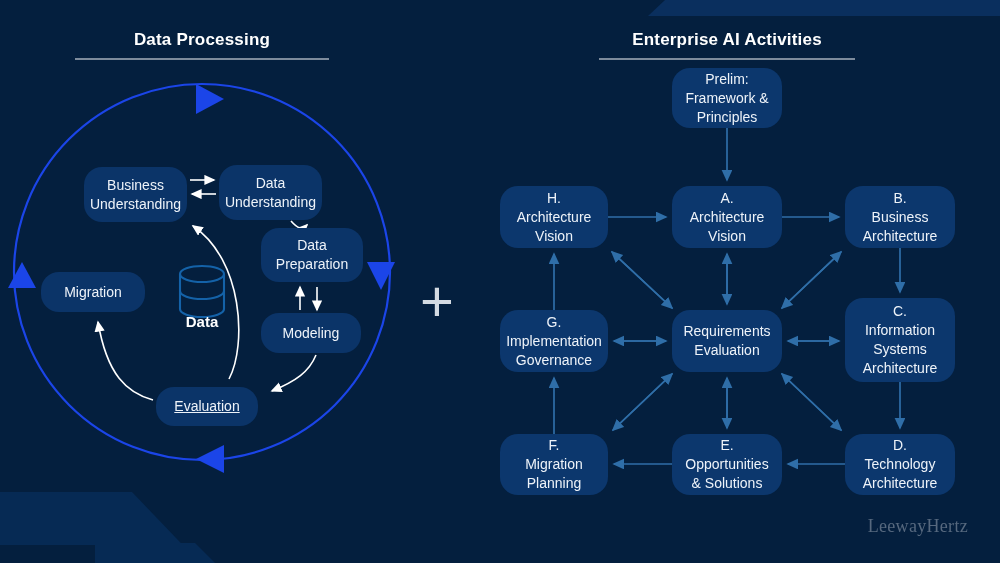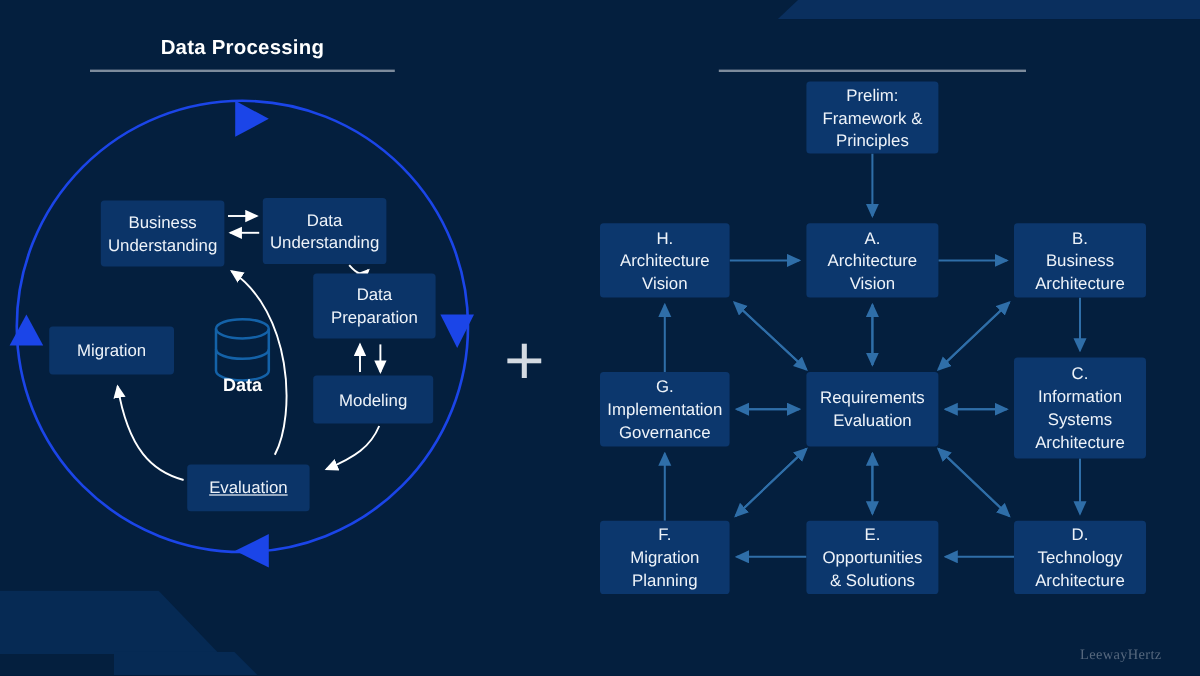--- a/index.html
+++ b/index.html
@@ -55,21 +55,21 @@
   .panel-rule {
     position: absolute;
     height: 2px;
     background: #7d8b9c;
   }
 
   
   .nbox {
     position: absolute;
     background: #0c376d;
-    border-radius: 3px;
+    border-radius: 18px;
     color: #eef3f9;
     font-size: 14px;
     line-height: 19px;
     display: flex;
     align-items: center;
     justify-content: center;
     text-align: center;
     box-sizing: border-box;
     padding: 2px 4px;
     white-space: pre-line;
@@ -91,24 +91,24 @@
     color: #d4dae2;
     font-size: 58px;
     line-height: 58px;
     font-weight: 300;
     font-family: "Liberation Sans", sans-serif;
   }
 
   .watermark {
     position: absolute;
     right: 32px;
-    bottom: 10px;
+    bottom: 26px;
     color: #56687e;
     font-family: "Liberation Serif", serif;
-    font-size: 12px;
+    font-size: 18px;
     letter-spacing: 0.3px;
   }
 
   svg.layer {
     position: absolute;
     top: 0; left: 0;
     width: 1000px; height: 563px;
     pointer-events: none;
   }
 </style>
@@ -118,20 +118,21 @@
 <div id="root">
 
   <div class="deco-top-bar"></div>
   <div class="deco-bot-1"></div>
   <div class="deco-bot-2"></div>
   <div class="deco-bot-3"></div>
 
   <div class="panel-title" style="left:52px; top:30px; width:300px;">Data Processing</div>
   <div class="panel-rule" style="left:75px; top:58px; width:254px;"></div>
 
+  <div class="panel-title" style="left:577px; top:30px; width:300px;">Enterprise AI Activities</div>
   <div class="panel-rule" style="left:599px; top:58px; width:256px;"></div>
 
   <svg class="layer" viewBox="0 0 1000 563">
     <defs>
       <marker id="wm" markerWidth="7" markerHeight="7" refX="6" refY="3.2" orient="auto">
         <path d="M0,0 L7,3.2 L0,6.4 Z" fill="#ffffff"></path>
       </marker>
       <marker id="bm" markerWidth="7" markerHeight="7" refX="6" refY="3.2" orient="auto">
         <path d="M0,0 L7,3.2 L0,6.4 Z" fill="#2f6ea8"></path>
       </marker>

